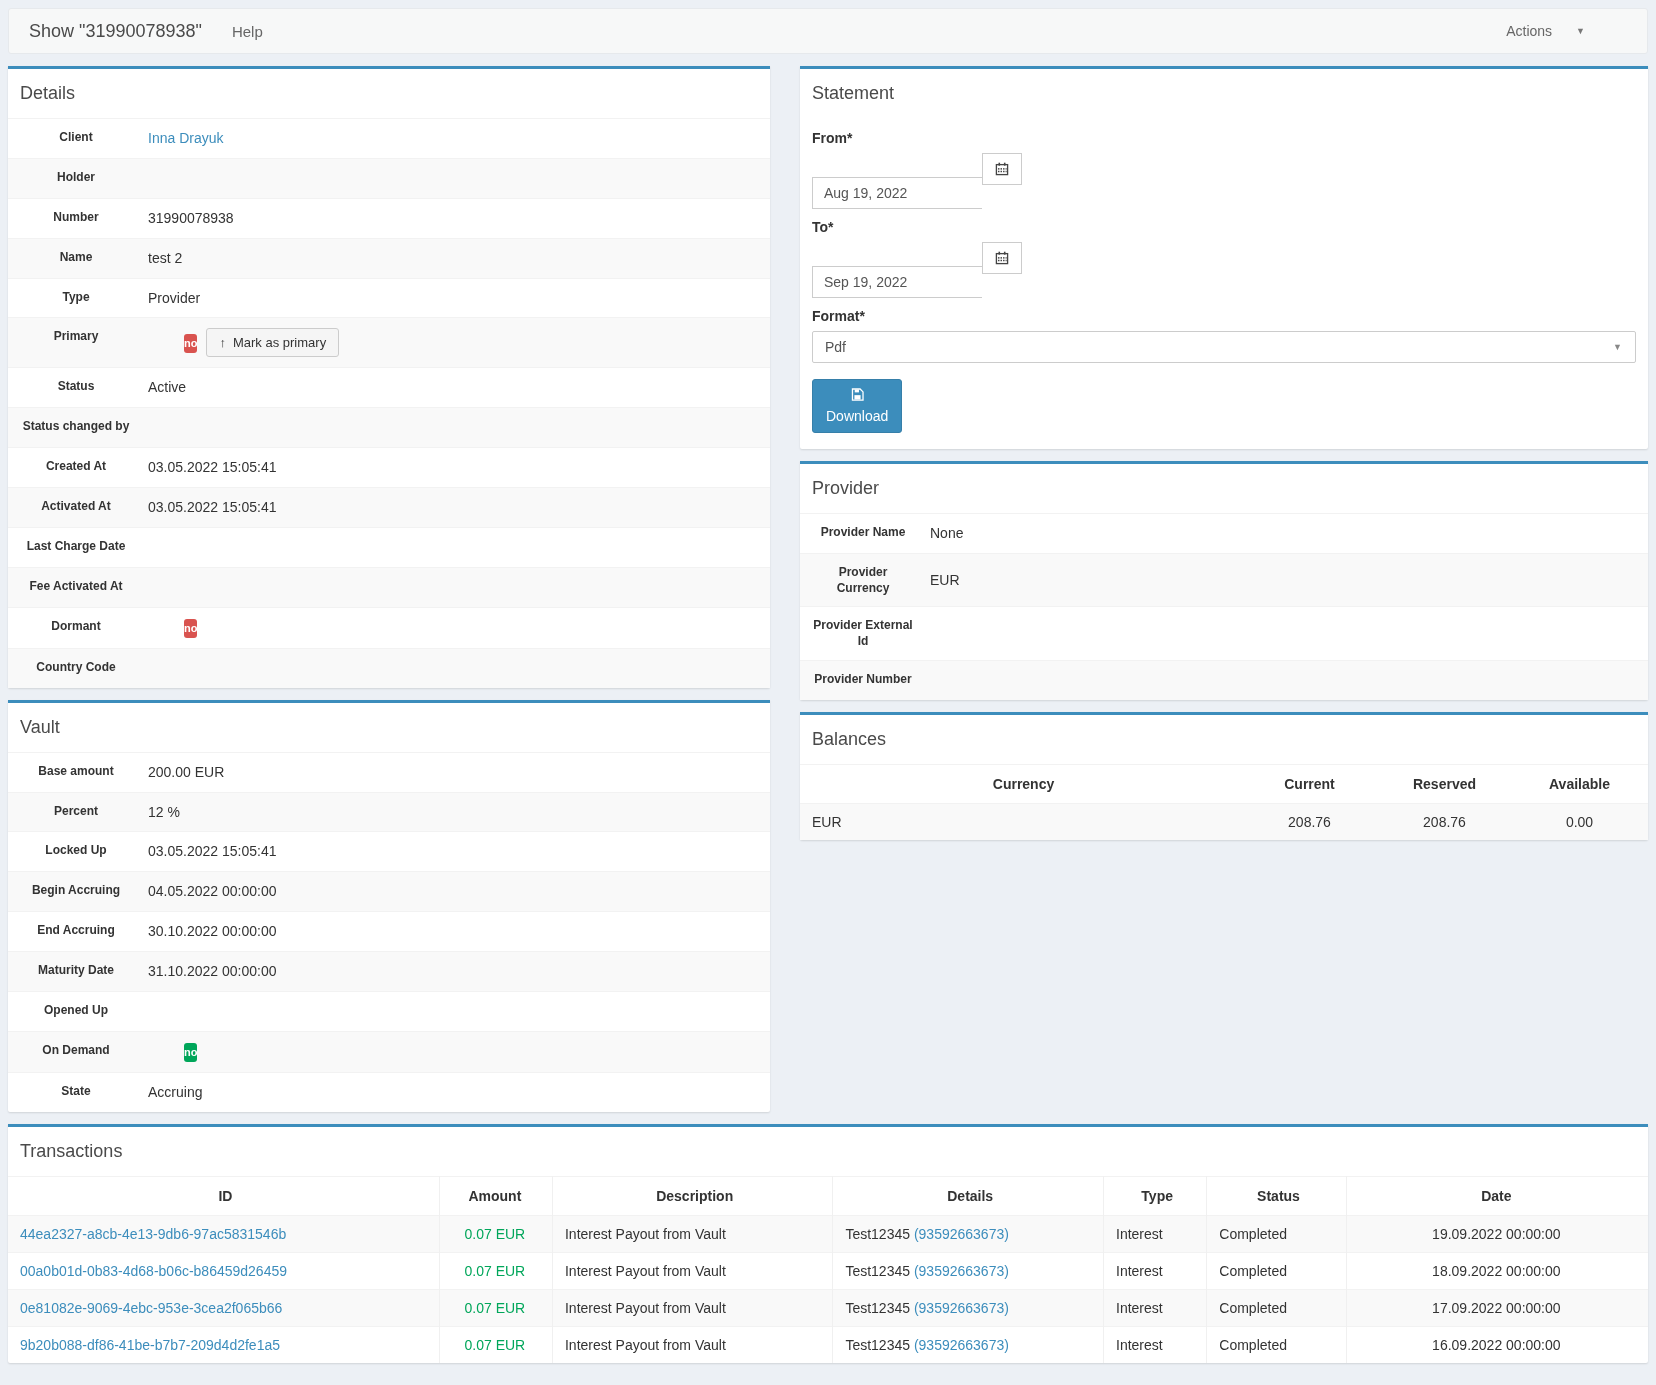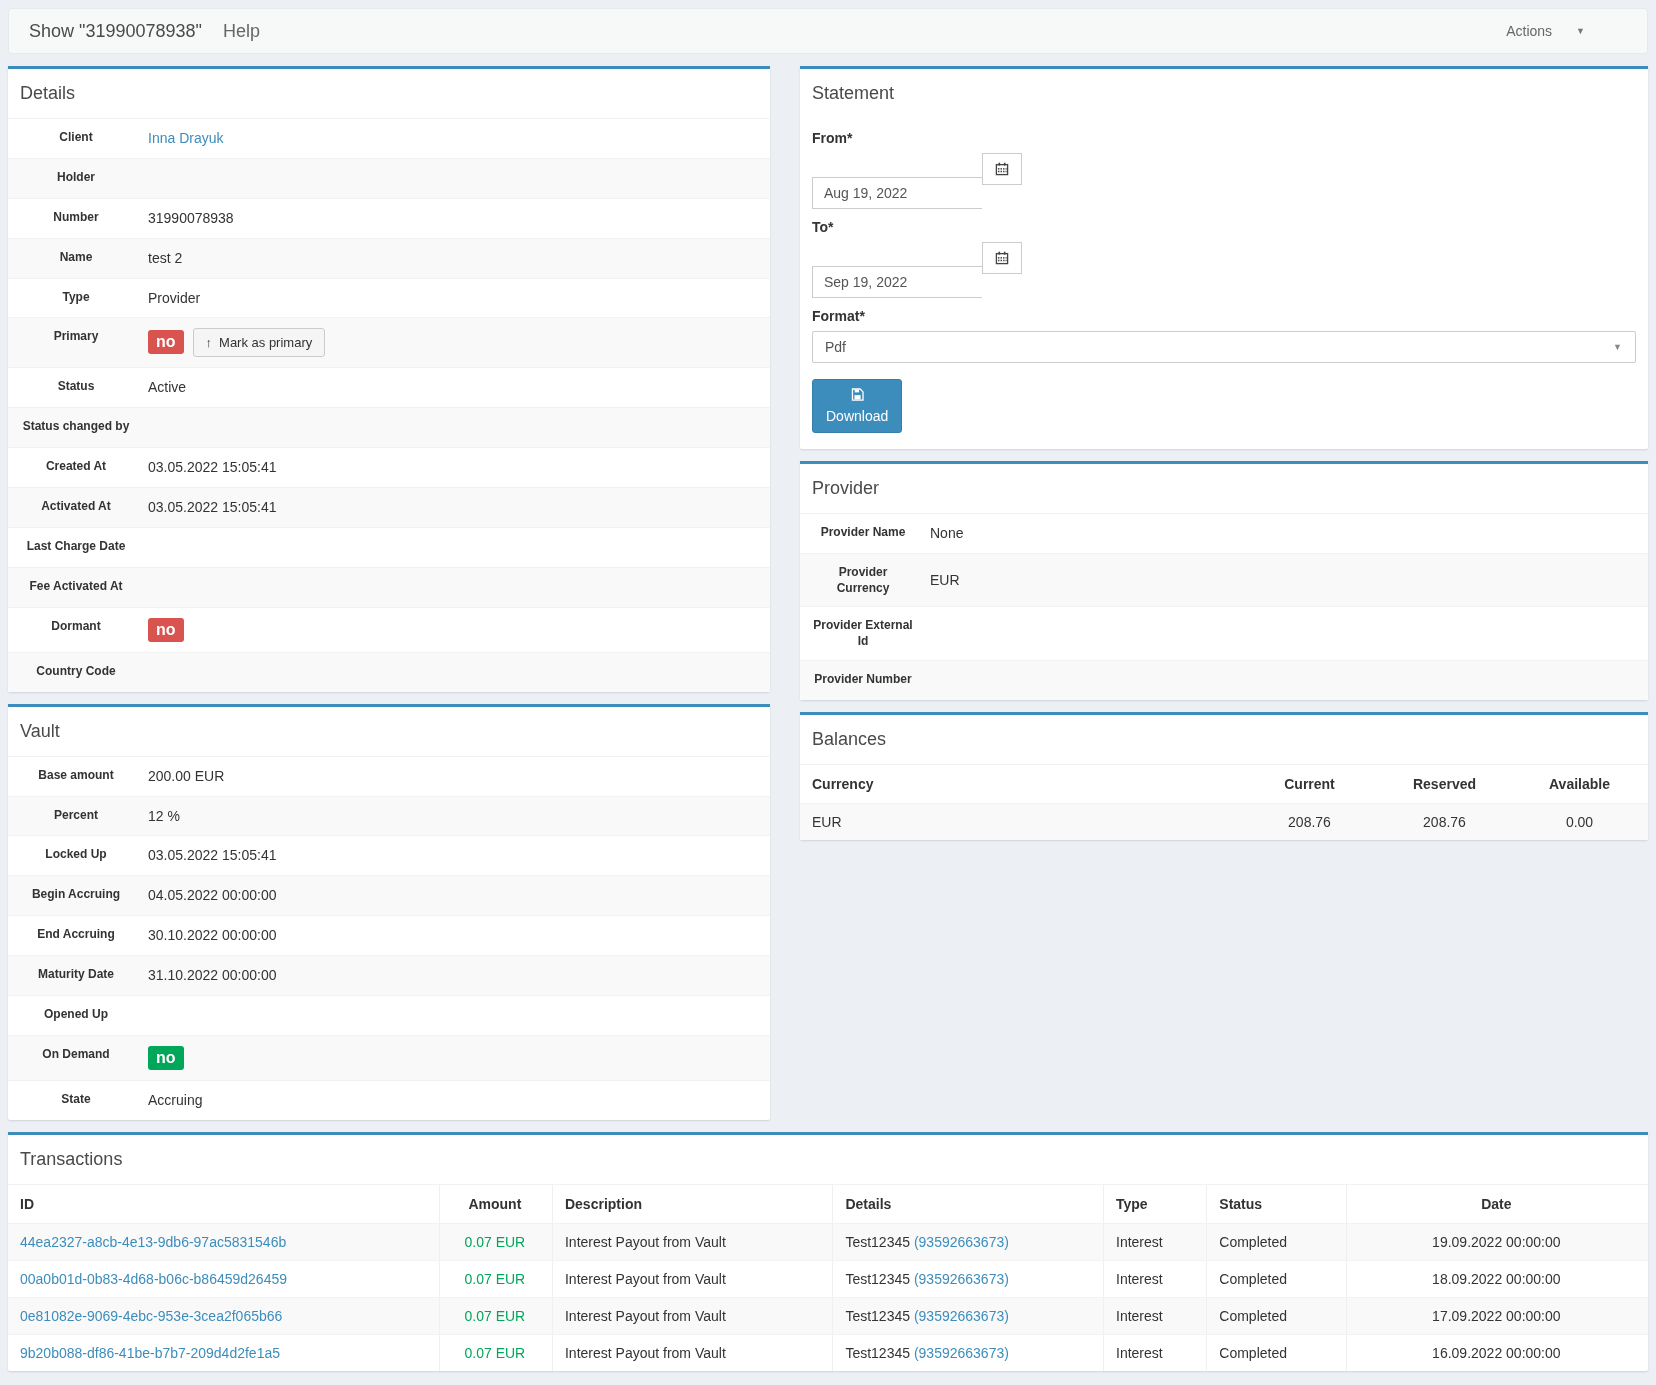--- a/index.html
+++ b/index.html
@@ -13,21 +13,21 @@
     font-family:"Liberation Sans","DejaVu Sans",sans-serif;
     font-size:14px;color:#333;
   }
   
   .topbar{
     margin:8px 8px 0 8px;height:46px;background:#f7f8f8;
     border:1px solid #e6e9ec;border-radius:3px;
     display:flex;align-items:center;padding:0 20px;
   }
   .page-title{font-size:18px;color:#4a4a4a;}
-  .help-link{font-size:18px;color:#666;margin-left:21px;text-decoration:none;cursor:pointer;}
+  .help-link{font-size:15px;color:#666;margin-left:30px;text-decoration:none;cursor:pointer;}
   .topbar .spacer{flex:1;}
   .actions-link{color:#666;text-decoration:none;cursor:pointer;margin-right:42px;display:inline-flex;align-items:center;gap:24px;}
   .caret{font-size:9px;color:#777;line-height:1;}
   
   .layout{display:grid;grid-template-columns:762px 1fr;column-gap:30px;margin:0 8px;align-items:start;}
   .panel{
     background:#fff;border-top:3px solid var(--accent);
     box-shadow:0 1px 2px rgba(0,0,0,.12);border-radius:0 0 2px 2px;
     margin-top:12px;
   }
@@ -37,21 +37,21 @@
   table.attrs tr{border-top:1px solid var(--row-border);}
   table.attrs tr:nth-child(even){background:var(--row-stripe);}
   table.attrs th{
     text-align:center;vertical-align:top;font-weight:700;font-size:12px;
     width:132px;padding:10px 8px 10px 12px;line-height:1.35;
   }
   table.attrs.narrow-label th{width:122px;}
   table.attrs td{padding:10px 8px;line-height:1.35;min-height:15px;}
   table.attrs td:empty::after{content:"\00a0";}
   a.plain-link{color:var(--link);text-decoration:none;cursor:pointer;}
-  .badge{display:inline-block;padding:4px 8px;border-radius:3px;color:#fff;font-size:16px;font-weight:700;line-height:1;}
+  .badge{display:inline-block;padding:4px 0;border-radius:3px;color:#fff;font-size:11px;font-weight:700;line-height:1;margin-left:36px;}
   .badge-danger{background:var(--danger);}
   .badge-success{background:var(--success);}
   .btn-default{
     display:inline-flex;align-items:center;gap:7px;margin-left:9px;vertical-align:middle;
     padding:6px 12px;background:#f5f5f5;border:1px solid #ccc;border-radius:3px;
     font-size:13px;color:#333;cursor:pointer;font-family:inherit;
   }
   .btn-default .arrow{font-weight:700;font-size:13px;}
   
   .panel-body{padding:2px 12px 16px 12px;}
@@ -71,21 +71,21 @@
   }
   .select-caret{position:absolute;right:13px;font-size:9px;color:#888;}
   .btn-primary{
     margin-top:16px;display:inline-flex;align-items:center;gap:7px;
     background:var(--accent);border:1px solid #367fa9;color:#fff;
     padding:8px 13px;border-radius:3px;font-size:14px;cursor:pointer;font-family:inherit;flex-direction:column;
   }
   
   table.data{width:100%;border-collapse:collapse;}
   table.data th{
-    text-align:left;font-weight:700;padding:11px 8px 11px 12px;border-top:1px solid var(--row-border);
+    text-align:center;font-weight:700;padding:11px 8px 11px 12px;border-top:1px solid var(--row-border);
   }
   table.data td{padding:10px 8px 10px 12px;border-top:1px solid var(--row-border);}
   table.data th.num,table.data td.num{text-align:center;padding-right:14px;}
   table.data tbody tr:nth-child(odd){background:var(--row-stripe);}
   table.trans th,table.trans td{border-right:1px solid #f0f0f0;}
   table.trans th:last-child,table.trans td:last-child{border-right:0;}
   td.amount{color:var(--success);}
   .full-row{margin:0 8px 20px 8px;}
 </style>
 </head>

